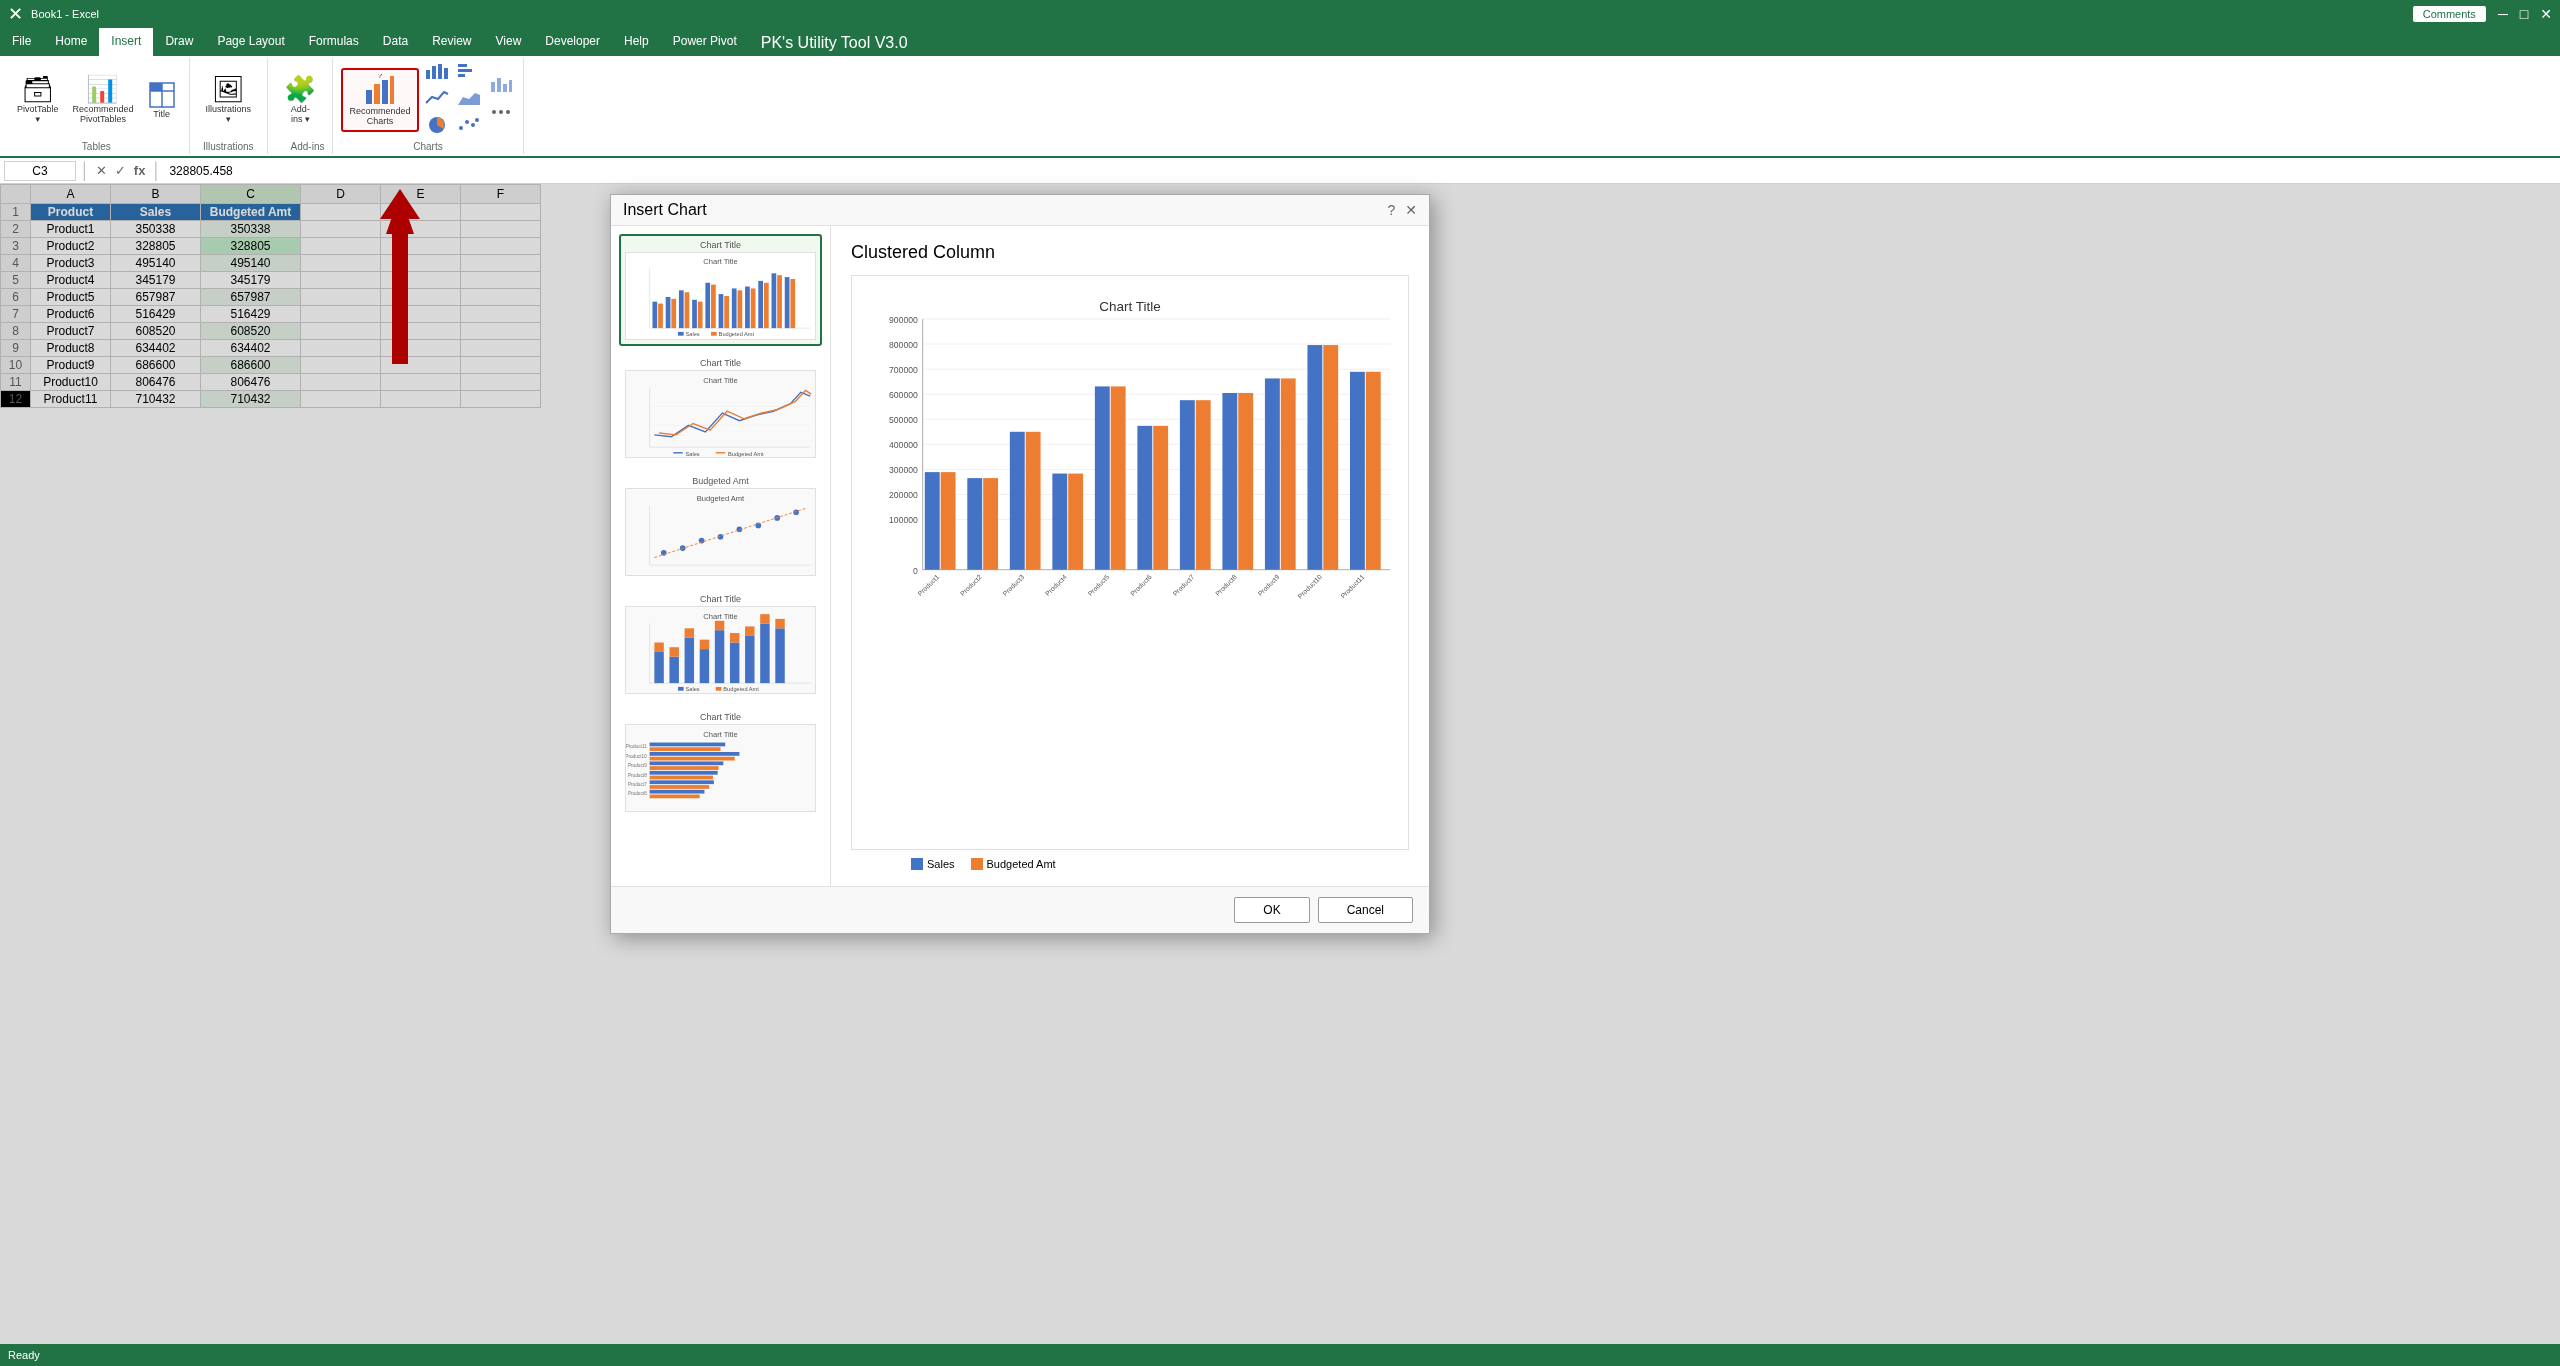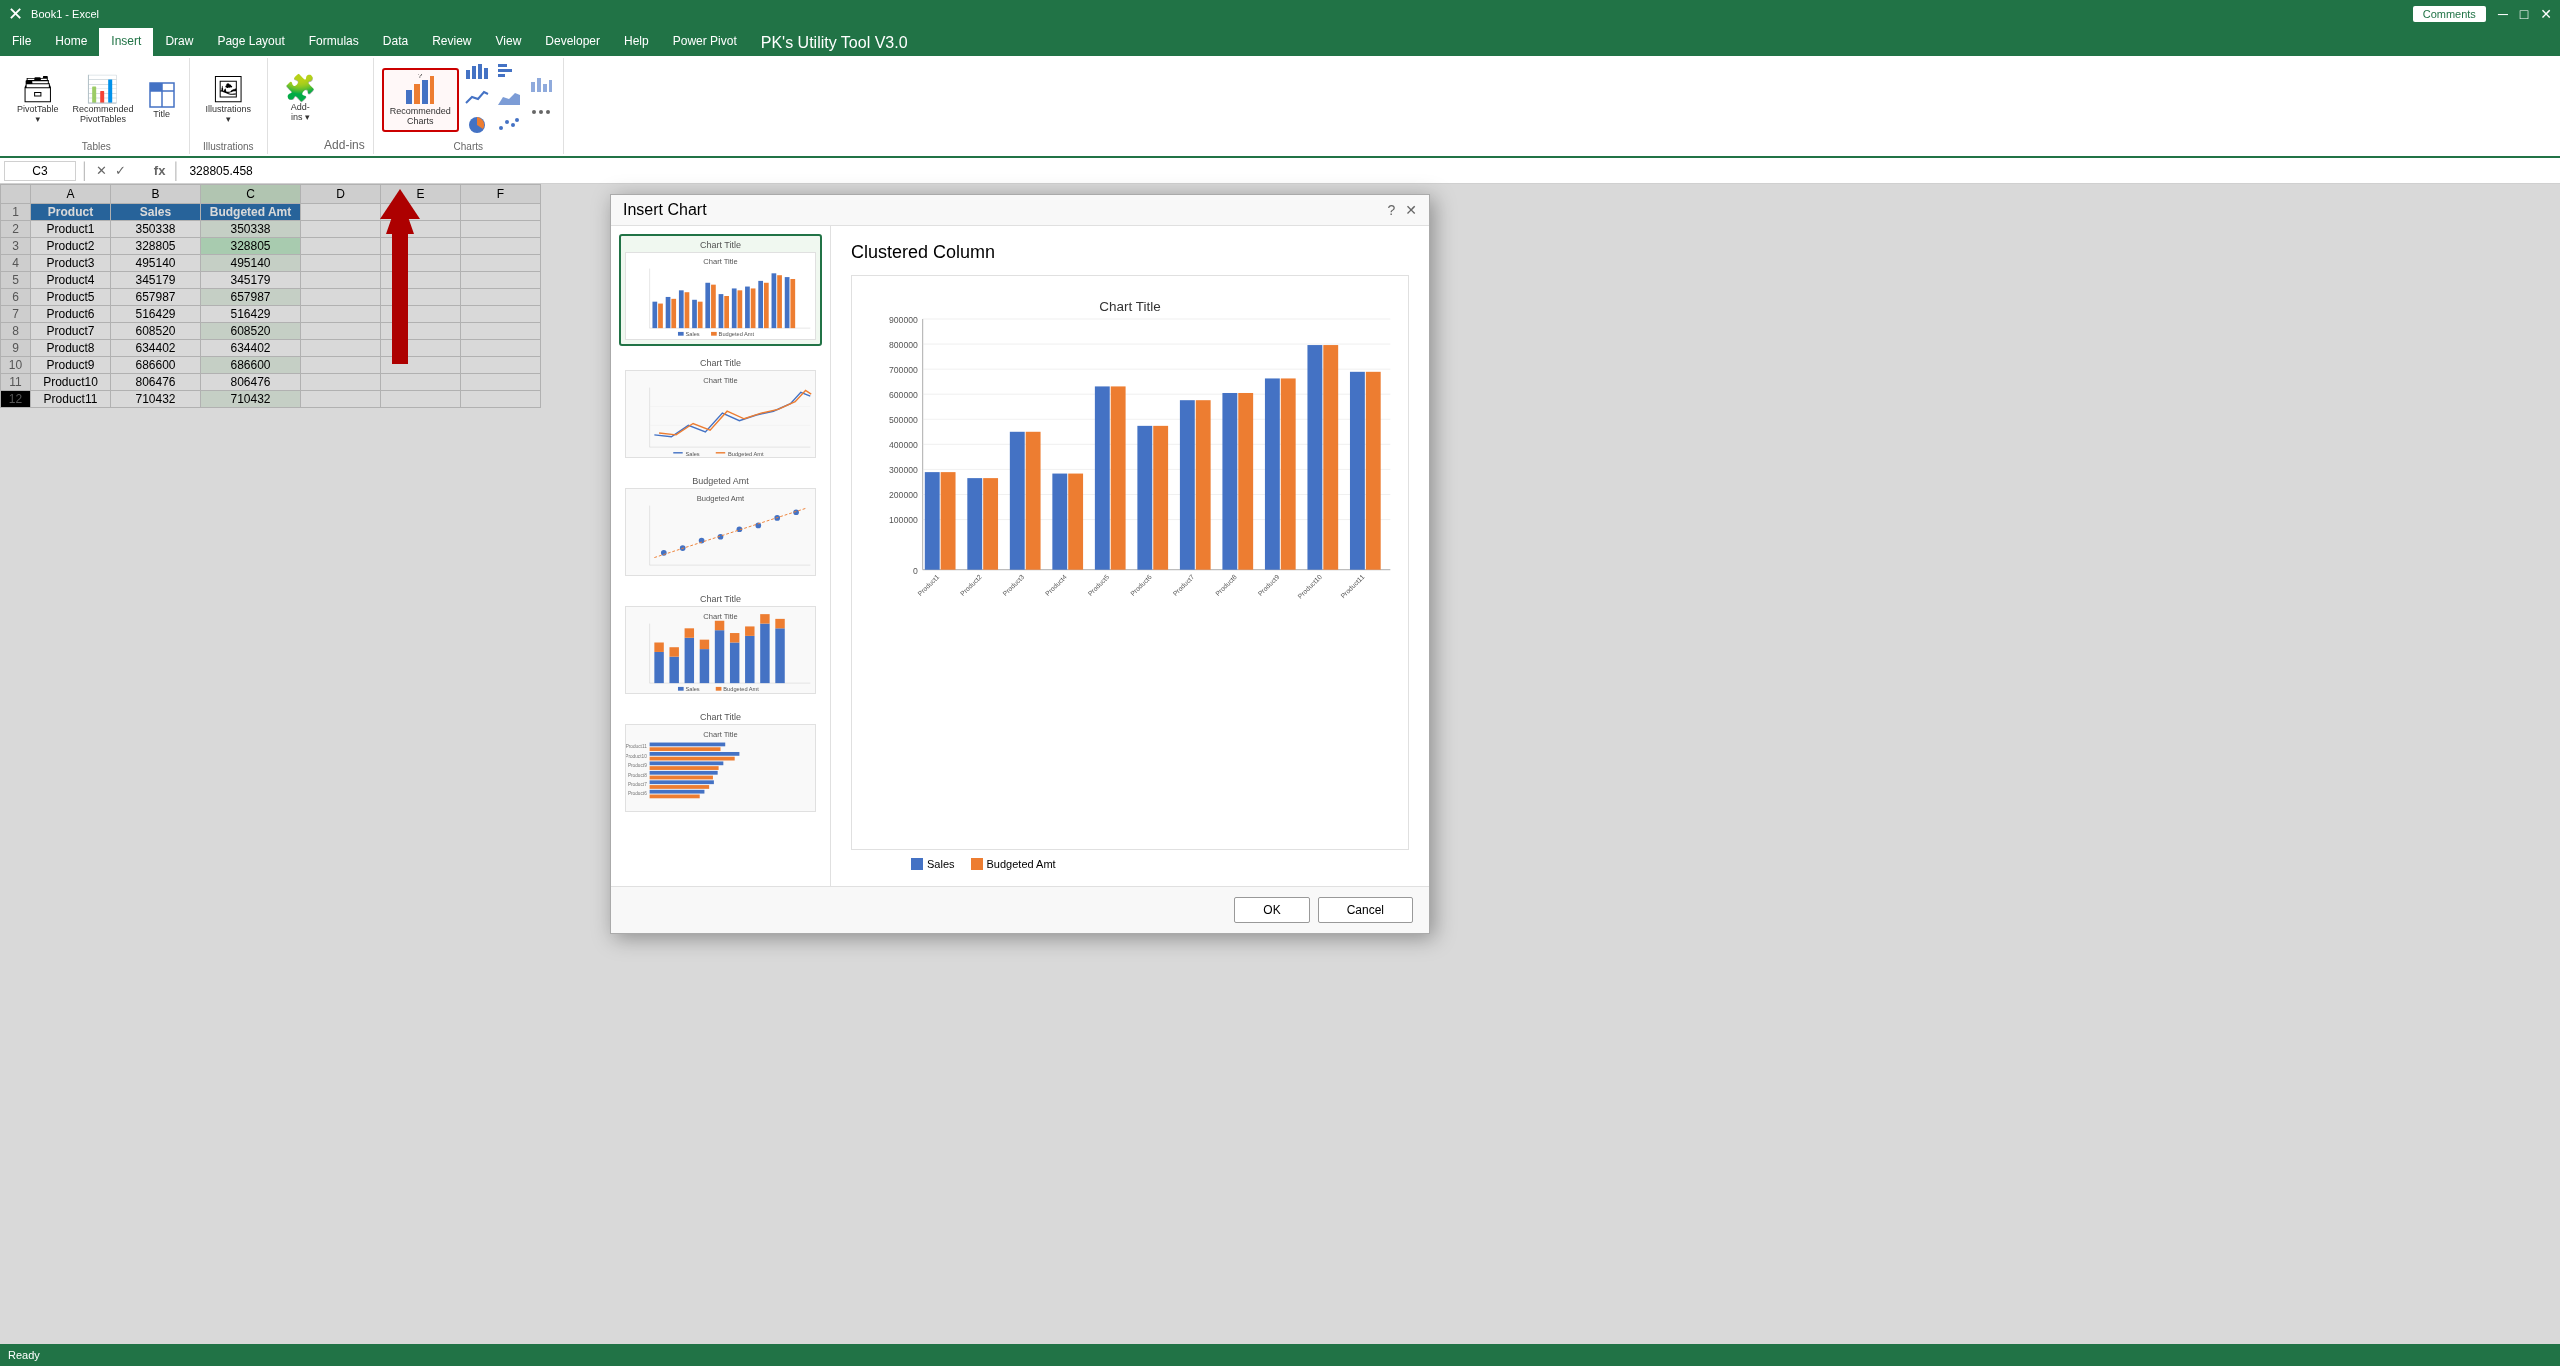--- a/index.html
+++ b/index.html
@@ -72,21 +72,21 @@
     <div style="font-size:10px; color:#666; text-align:center; margin-top:2px;">Illustrations</div>
   </div>
 
   <div style="display:flex; flex-direction:column; border-right:1px solid #e0e0e0; padding:2px 8px;">
     <div style="display:flex; gap:4px; align-items:center; flex:1;">
       <div style="display:flex;flex-direction:column;align-items:center;cursor:pointer;padding:2px 8px;border-radius:3px;">
         <span style="font-size:26px; line-height:1.1;">🧩</span>
         <span style="font-size:9px; color:#333; text-align:center;">Add-<br>ins ▾</span>
       </div>
     </div>
-    <div style="font-size:12px; color:#666; text-align:left; margin-top:2px;margin-left:48px;">Add-ins</div>
+    <div style="font-size:10px; color:#666; text-align:right; margin-top:2px;">Add-ins</div>
   </div>
 
   <div style="display:flex; flex-direction:column; border-right:1px solid #e0e0e0; padding:2px 8px; position:relative;">
     <div style="display:flex; gap:4px; align-items:center; flex:1;">
 
       <div style="display:flex;flex-direction:column;align-items:center;cursor:pointer;padding:4px 6px;border-radius:3px;border:2.5px solid #cc0000;background:#fff8f8;">
         <svg width="32" height="32" viewBox="0 0 32 32">
           <rect x="2" y="16" width="6" height="14" fill="#4472C4"></rect>
           <rect x="10" y="10" width="6" height="20" fill="#ED7D31"></rect>
           <rect x="18" y="6" width="6" height="24" fill="#4472C4"></rect>
@@ -163,21 +163,21 @@
     <div style="font-size:10px; color:#666; text-align:center; margin-top:2px;">Charts</div>
   </div>
 
 </div>
 
 <div style="display:flex; align-items:center; background:#fff; border-bottom:1px solid #d0d0d0; height:26px; padding:0 4px; gap:4px;">
   <input type="text" value="C3" style="width: 72px; border: 1px solid rgb(208, 208, 208); font-size: 12px; padding: 1px 4px; height: 20px; text-align: center;">
   <span style="color:#bbb; font-size:16px; line-height:1;">│</span>
   <span style="color:#666; cursor:pointer; font-size:13px; padding:0 2px;">✕</span>
   <span style="color:#666; cursor:pointer; font-size:13px; padding:0 2px;">✓</span>
-  <span style="color:#666; cursor:pointer; font-size:13px; padding:0 2px; font-weight:bold;margin-left:20px;">fx</span>
+  <span style="color:#666; cursor:pointer; font-size:13px; padding:0 2px; font-weight:bold;">fx</span>
   <span style="color:#bbb; font-size:16px; line-height:1;">│</span>
   <input type="text" value="328805.458" style="flex: 1 1 0%; border: none; font-size: 12px; outline: none; padding: 1px 4px; height: 20px;">
 </div>
 
 <div style="position:relative; display:flex; height:calc(100vh - 154px);">
 
   <div style="flex:1; overflow:auto; background:#fff;">
     <table style="border-collapse:collapse;">
       <thead>
         <tr>

